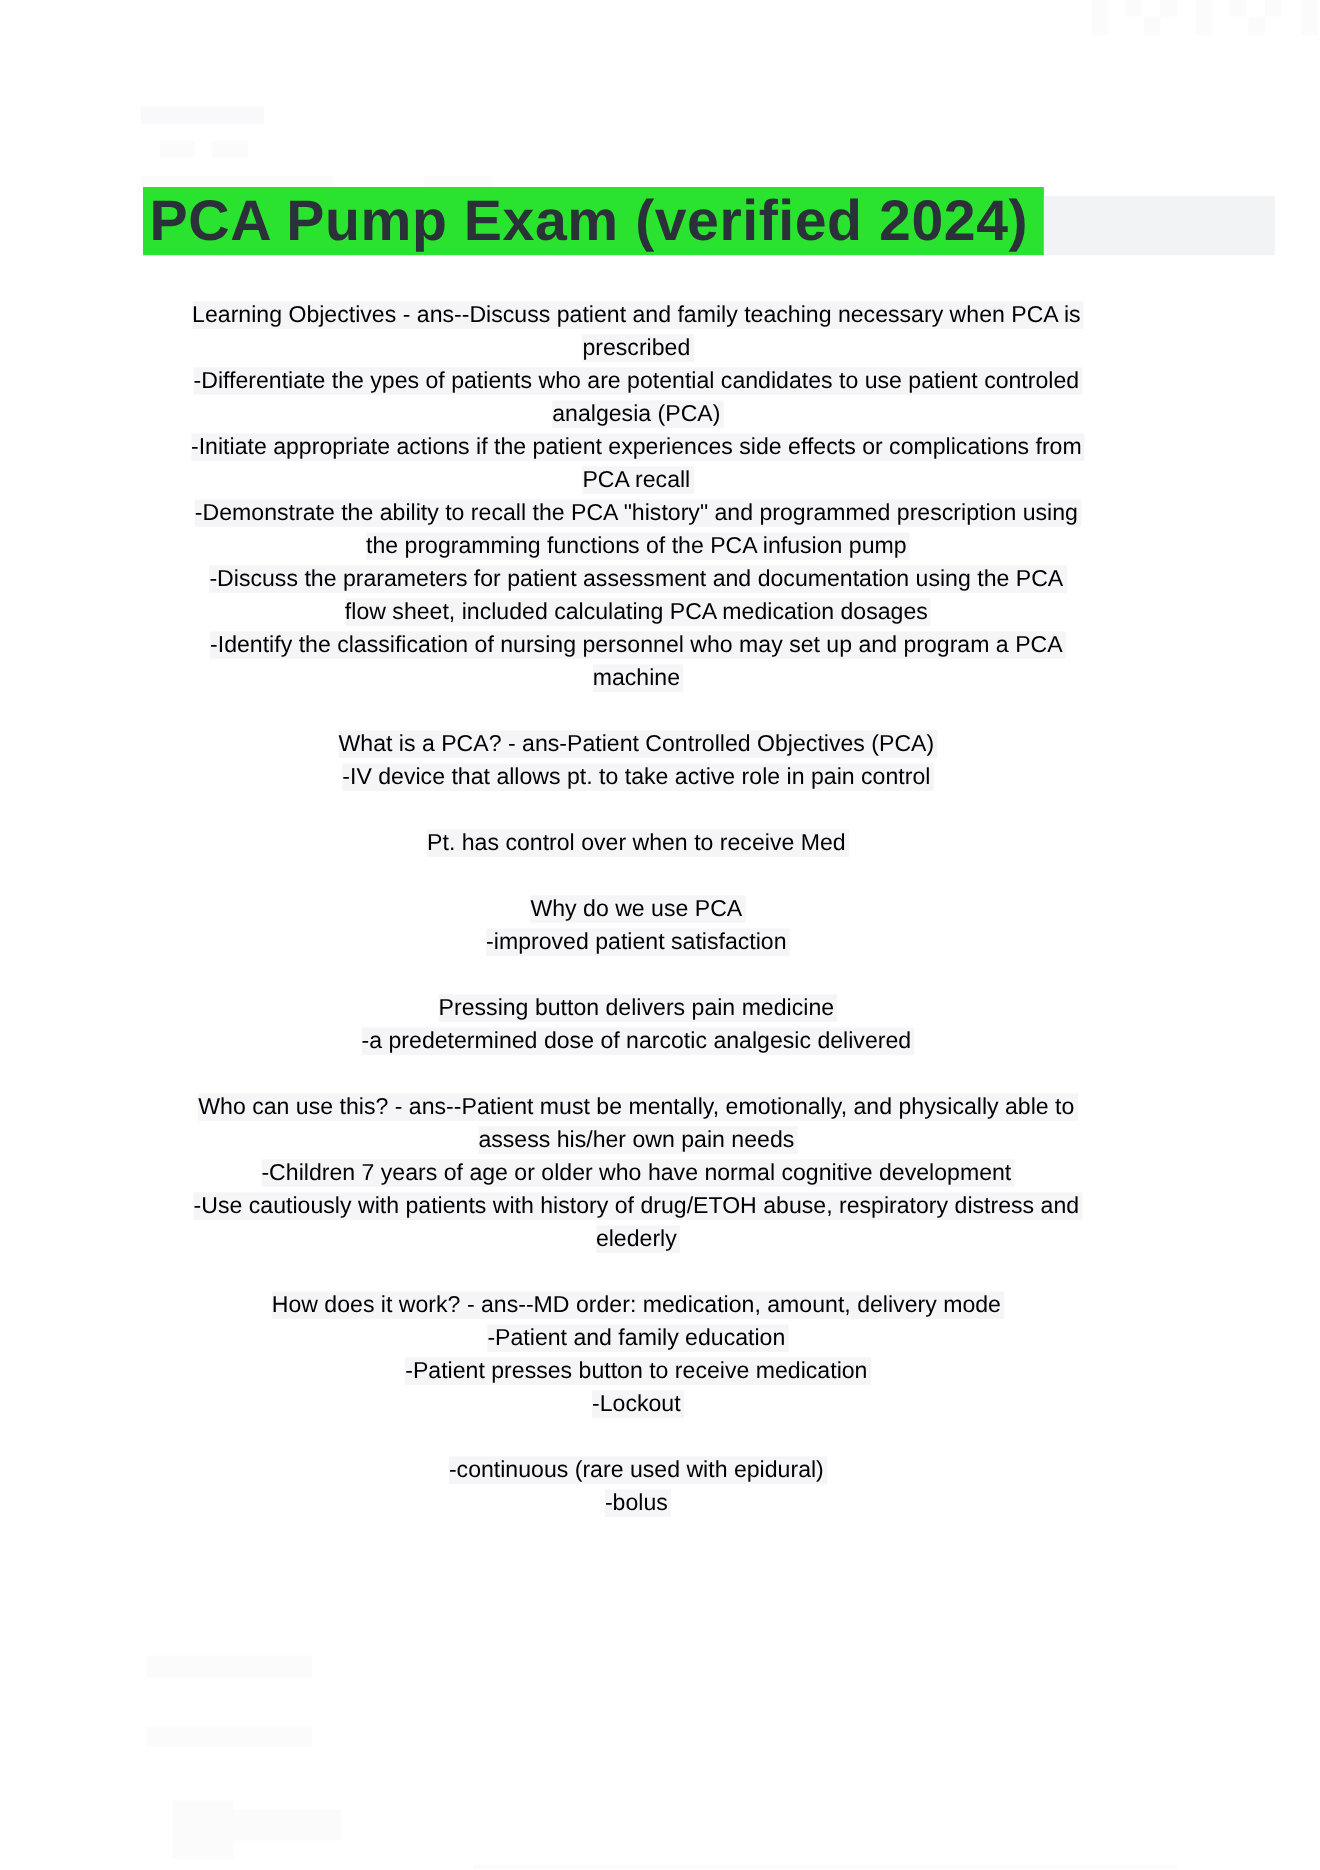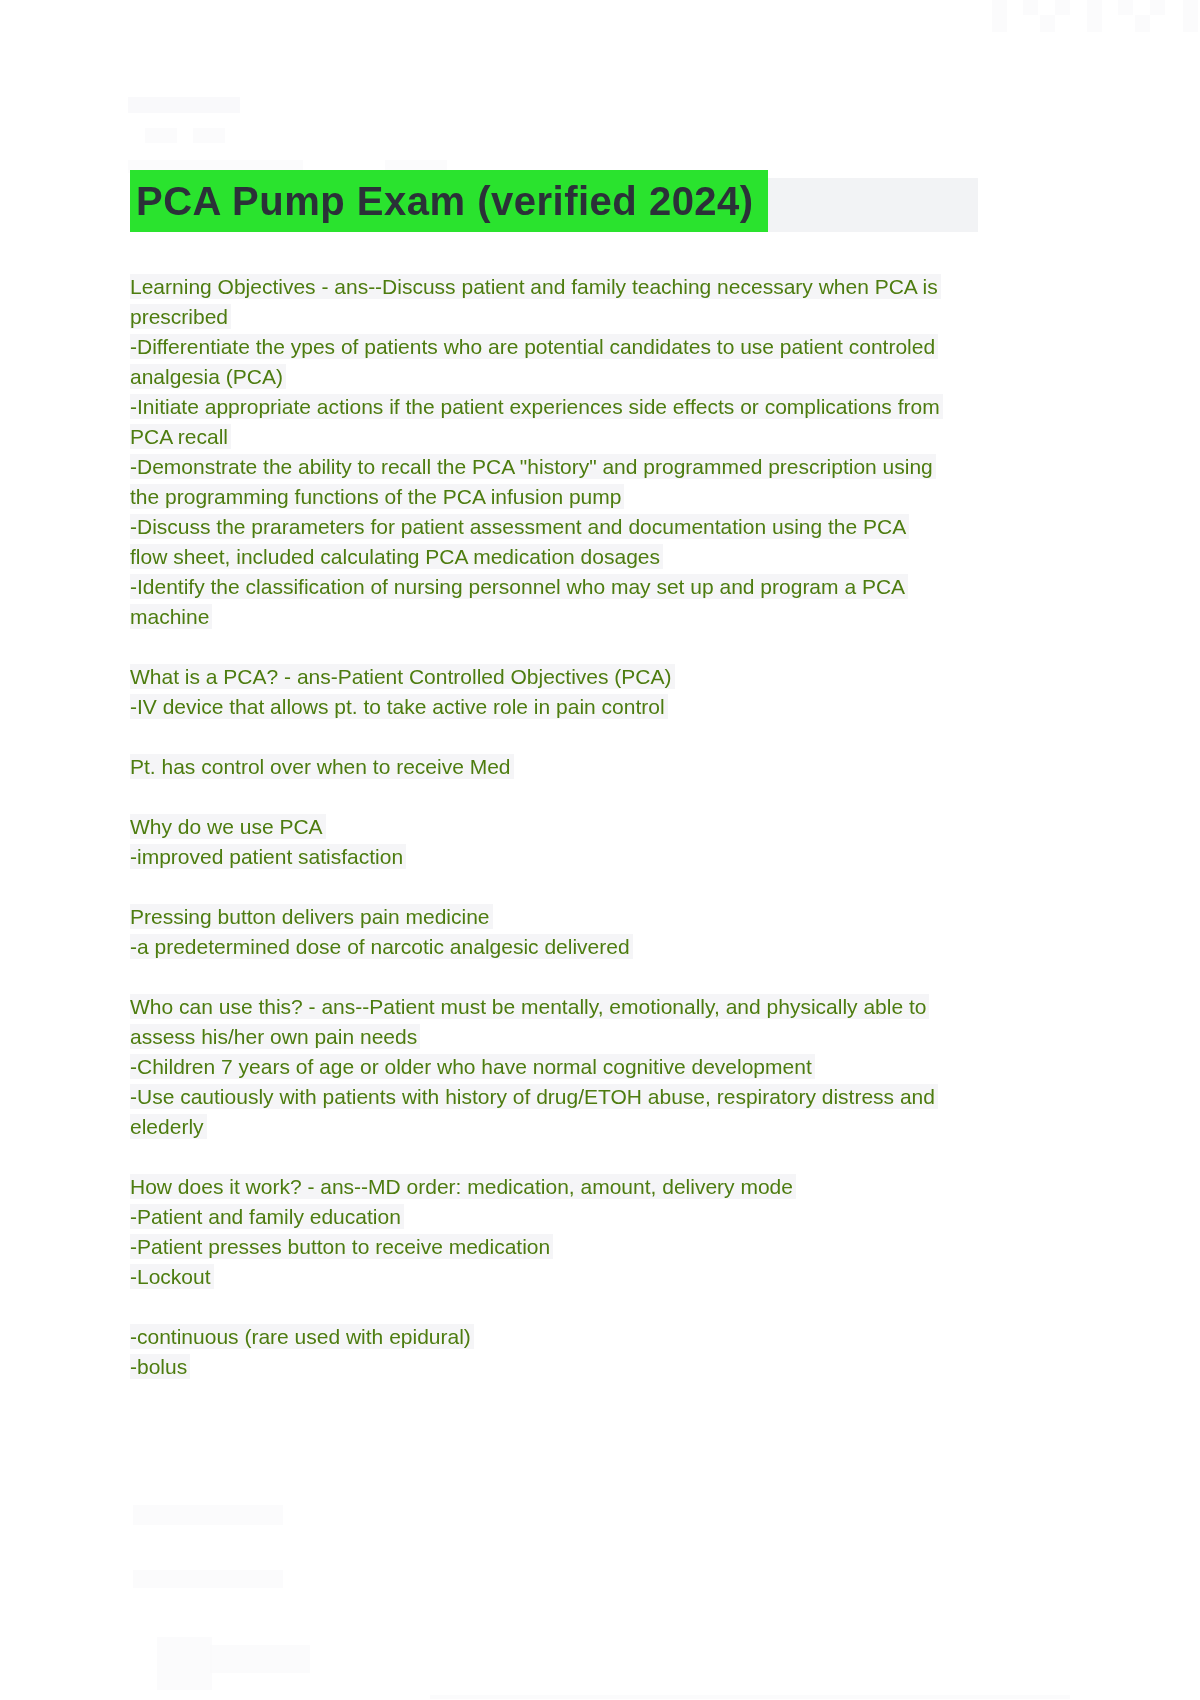--- a/index.html
+++ b/index.html
@@ -30,43 +30,44 @@
     top: 170px;
     left: 130px;
     height: 62px;
     white-space: nowrap;
   }
   .title-highlight {
     display: inline-block;
     vertical-align: top;
     background: #2ae32e;
     color: #2b3138;
-    font-size: 40px;
+    font-size: 52px;
     font-weight: bold;
     line-height: 62px;
     padding: 0 14px 0 6px;
     letter-spacing: 0.5px;
   }
   .title-tail {
     display: inline-block;
     vertical-align: top;
     margin-top: 8px;
     width: 210px;
     height: 54px;
     background: #f2f3f5;
   }
 
   
   .doc-body {
     position: absolute;
     top: 272px;
     left: 130px;
     width: 900px;
-    color: #4d7c0f;
+    color: #000000;
     font-size: 21px;
+    text-align: center;
   }
   .para { margin: 0 0 30px 0; }
   .line {
     line-height: 30px;
     height: 30px;
     white-space: nowrap;
   }
   .line-text {
     background: #f5f5f7;
     padding: 1px 3px 1px 0;

